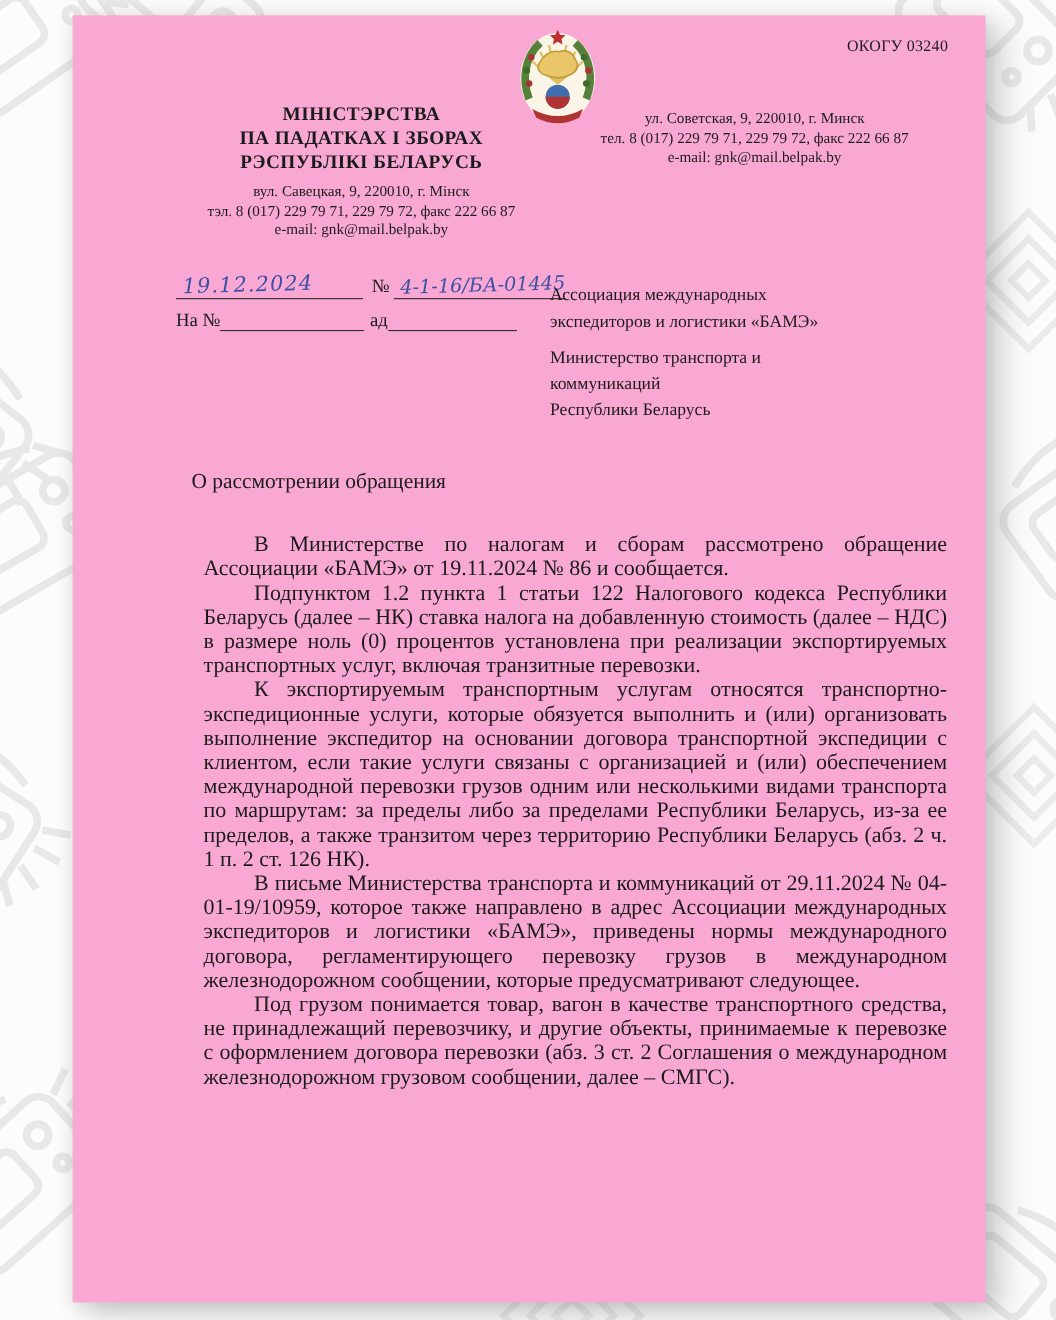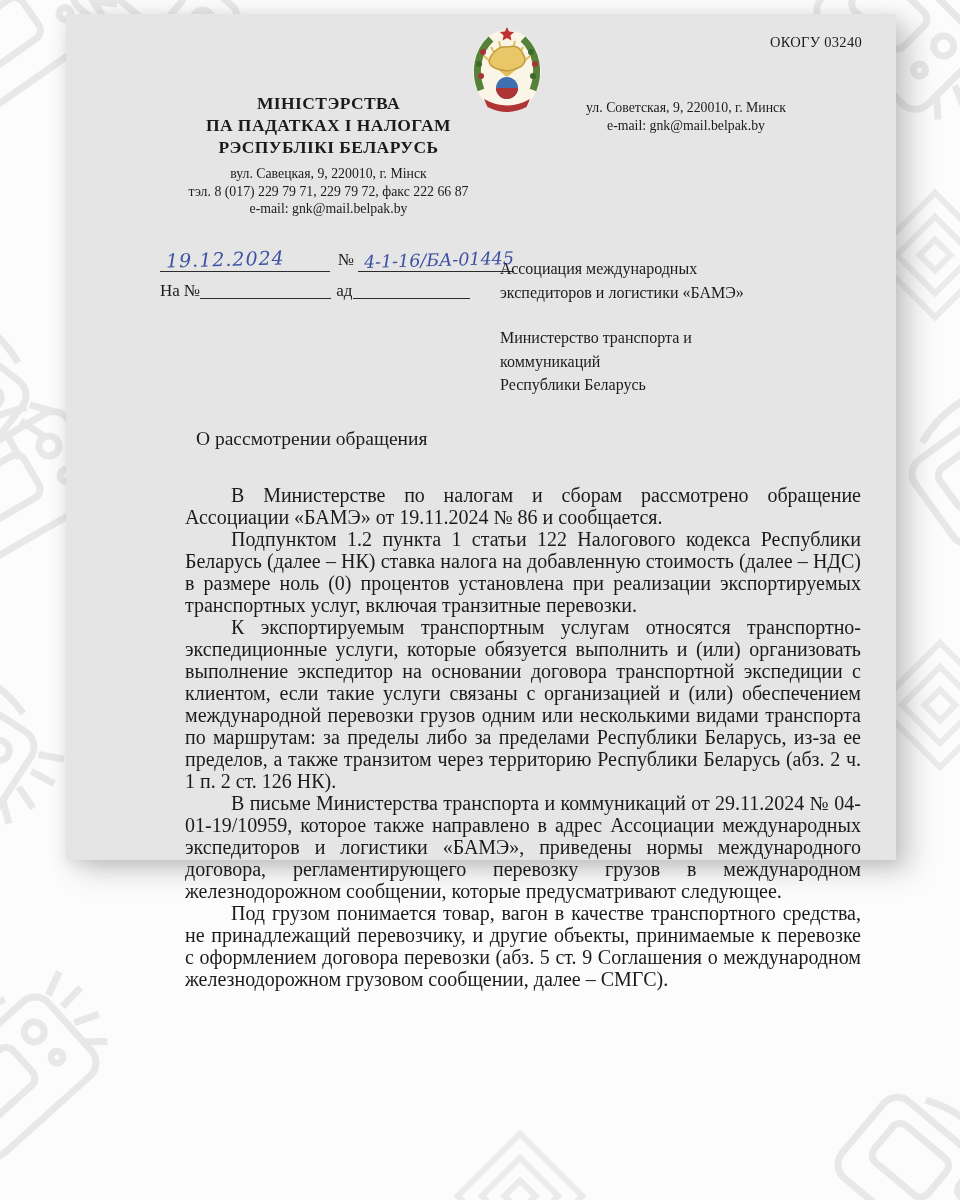--- a/index.html
+++ b/index.html
@@ -4,59 +4,59 @@
 <style>
   html,body{margin:0;padding:0;}
   body{
     width:960px;height:1200px;position:relative;overflow:hidden;
     background:#fcfcfc;
     font-family:"Liberation Serif","DejaVu Serif",serif;
     color:#1b1b1b;
   }
   .backdrop{position:absolute;left:0;top:0;width:960px;height:1200px;z-index:0;}
   .page{
-    position:absolute;left:66px;top:14px;width:830px;height:846px;z-index:1;
-    background:#e5e5e5;
+    position:absolute;left:66px;top:14px;width:830px;height:1170px;z-index:1;
+    background:#f9a8d4;
     box-shadow:14px 10px 26px rgba(90,90,90,.30), 0 4px 14px rgba(120,120,120,.18);
   }
   .okogu{
     position:absolute;top:20px;right:34px;
     font-size:14.5px;letter-spacing:.3px;
   }
   .emblem{position:absolute;left:404px;top:10px;width:74px;height:90px;}
   .head-cols{position:absolute;left:0;top:78px;width:830px;}
   .col{position:absolute;top:0;text-align:center;}
   .col.by{left:95px;width:335px;}
   .col.ru{left:450px;width:340px;}
   .ministry{font-weight:bold;font-size:17.5px;line-height:22px;letter-spacing:.4px;font-family:Liberation Serif, serif;}
   .addr{margin-top:7px;font-size:13.8px;line-height:17.5px;}
   
   .ref{position:absolute;left:94px;top:234px;width:470px;font-size:17px;}
   .ref-row{display:flex;align-items:flex-end;}
-  .ref-row.second{margin-top:9px;align-items:center;}
+  .ref-row.second{margin-top:9px;align-items:flex-end;}
   .wline{display:inline-block;border-bottom:1.5px solid #2b2b2b;}
   .hand{
     font-family:"DejaVu Serif","Liberation Serif",serif;
     font-style:italic;color:#3c51a3;font-size:19px;letter-spacing:1px;
     display:inline-block;transform:rotate(-1.6deg);padding:0 2px 1px 6px;
     white-space:nowrap;
   }
   .hand.num{font-size:17.5px;letter-spacing:0;}
   .date-line{width:170px;}
   .num-line{width:156px;}
   .no-label{margin:0 4px 2px 8px;}
   .blank1{width:131px;height:14px;}
   .blank2{width:117px;height:14px;}
   .lbl{white-space:nowrap;}
   .from-label{margin-left:5px;}
   
   .recipient{position:absolute;left:434px;top:243px;font-size:16px;line-height:23.5px;}
-  .recipient .block2{margin-top:22px;}
+  .recipient .block2{margin-top:10px;}
   
-  .subject{position:absolute;left:130px;top:414px;font-size:19.5px;}
+  .subject{position:absolute;left:108px;top:414px;font-size:19.5px;}
   
   .bodytext{
     position:absolute;left:119px;top:470px;width:676px;
     font-size:20px;line-height:22px;text-align:justify;
   }
   .bodytext p{margin:0;text-indent:46px;}
 </style>
 </head>
 <body>
 
@@ -109,32 +109,33 @@
     <circle cx="37" cy="64" r="11" fill="#3f6fae"></circle>
     <path d="M26,64 a11,11 0 0,0 22,0 z" fill="#b03434"></path>
     <path d="M37,3 l2.1,4.6 5,.5 -3.7,3.4 1,4.9 -4.4,-2.5 -4.4,2.5 1,-4.9 -3.7,-3.4 5,-.5 z" fill="#c03030"></path>
     <path d="M14,75 q23,13 46,0 l-3.5,8 q-19.5,10 -39,0 z" fill="#b03434"></path>
   </svg>
 
   <div class="head-cols">
     <div class="col by">
       <div class="ministry">
         <div>МІНІСТЭРСТВА</div>
-        <div>ПА ПАДАТКАХ І НАЛОГАМ</div>
+        <div>ПА ПАДАТКАХ І ЗБОРАХ</div>
         <div>РЭСПУБЛІКІ БЕЛАРУСЬ</div>
       </div>
       <div class="addr">
         <div>вул. Савецкая, 9, 220010, г. Мінск</div>
         <div>тэл. 8 (017) 229 79 71, 229 79 72, факс 222 66 87</div>
         <div>e-mail: gnk@mail.belpak.by</div>
       </div>
     </div>
     <div class="col ru">
       <div class="addr">
         <div>ул. Советская, 9, 220010, г. Минск</div>
+        <div>тел. 8 (017) 229 79 71, 229 79 72, факс 222 66 87</div>
         <div>e-mail: gnk@mail.belpak.by</div>
       </div>
     </div>
   </div>
 
   <div class="ref">
     <div class="ref-row">
       <span class="wline date-line"><span class="hand">19.12.2024</span></span>
       <span class="lbl no-label">№</span>
       <span class="wline num-line"><span class="hand num">4-1-16/БА-01445</span></span>
@@ -159,16 +160,16 @@
     </div>
   </div>
 
   <div class="subject">О рассмотрении обращения</div>
 
   <div class="bodytext">
     <p>В Министерстве по налогам и сборам рассмотрено обращение Ассоциации «БАМЭ» от 19.11.2024 № 86 и сообщается.</p>
     <p>Подпунктом 1.2 пункта 1 статьи 122 Налогового кодекса Республики Беларусь (далее – НК) ставка налога на добавленную стоимость (далее – НДС) в размере ноль (0) процентов установлена при реализации экспортируемых транспортных услуг, включая транзитные перевозки.</p>
     <p>К экспортируемым транспортным услугам относятся транспортно-экспедиционные услуги, которые обязуется выполнить и (или) организовать выполнение экспедитор на основании договора транспортной экспедиции с клиентом, если такие услуги связаны с организацией и (или) обеспечением международной перевозки грузов одним или несколькими видами транспорта по маршрутам: за пределы либо за пределами Республики Беларусь, из-за ее пределов, а также транзитом через территорию Республики Беларусь (абз. 2 ч. 1 п. 2 ст. 126 НК).</p>
     <p>В письме Министерства транспорта и коммуникаций от 29.11.2024 № 04-01-19/10959, которое также направлено в адрес Ассоциации международных экспедиторов и логистики «БАМЭ», приведены нормы международного договора, регламентирующего перевозку грузов в международном железнодорожном сообщении, которые предусматривают следующее.</p>
-    <p>Под грузом понимается товар, вагон в качестве транспортного средства, не принадлежащий перевозчику, и другие объекты, принимаемые к перевозке с оформлением договора перевозки (абз. 5 ст. 9 Соглашения о международном железнодорожном грузовом сообщении, далее – СМГС).</p>
+    <p>Под грузом понимается товар, вагон в качестве транспортного средства, не принадлежащий перевозчику, и другие объекты, принимаемые к перевозке с оформлением договора перевозки (абз. 3 ст. 2 Соглашения о международном железнодорожном грузовом сообщении, далее – СМГС).</p>
   </div>
 
 </div>
 
 </body></html>

